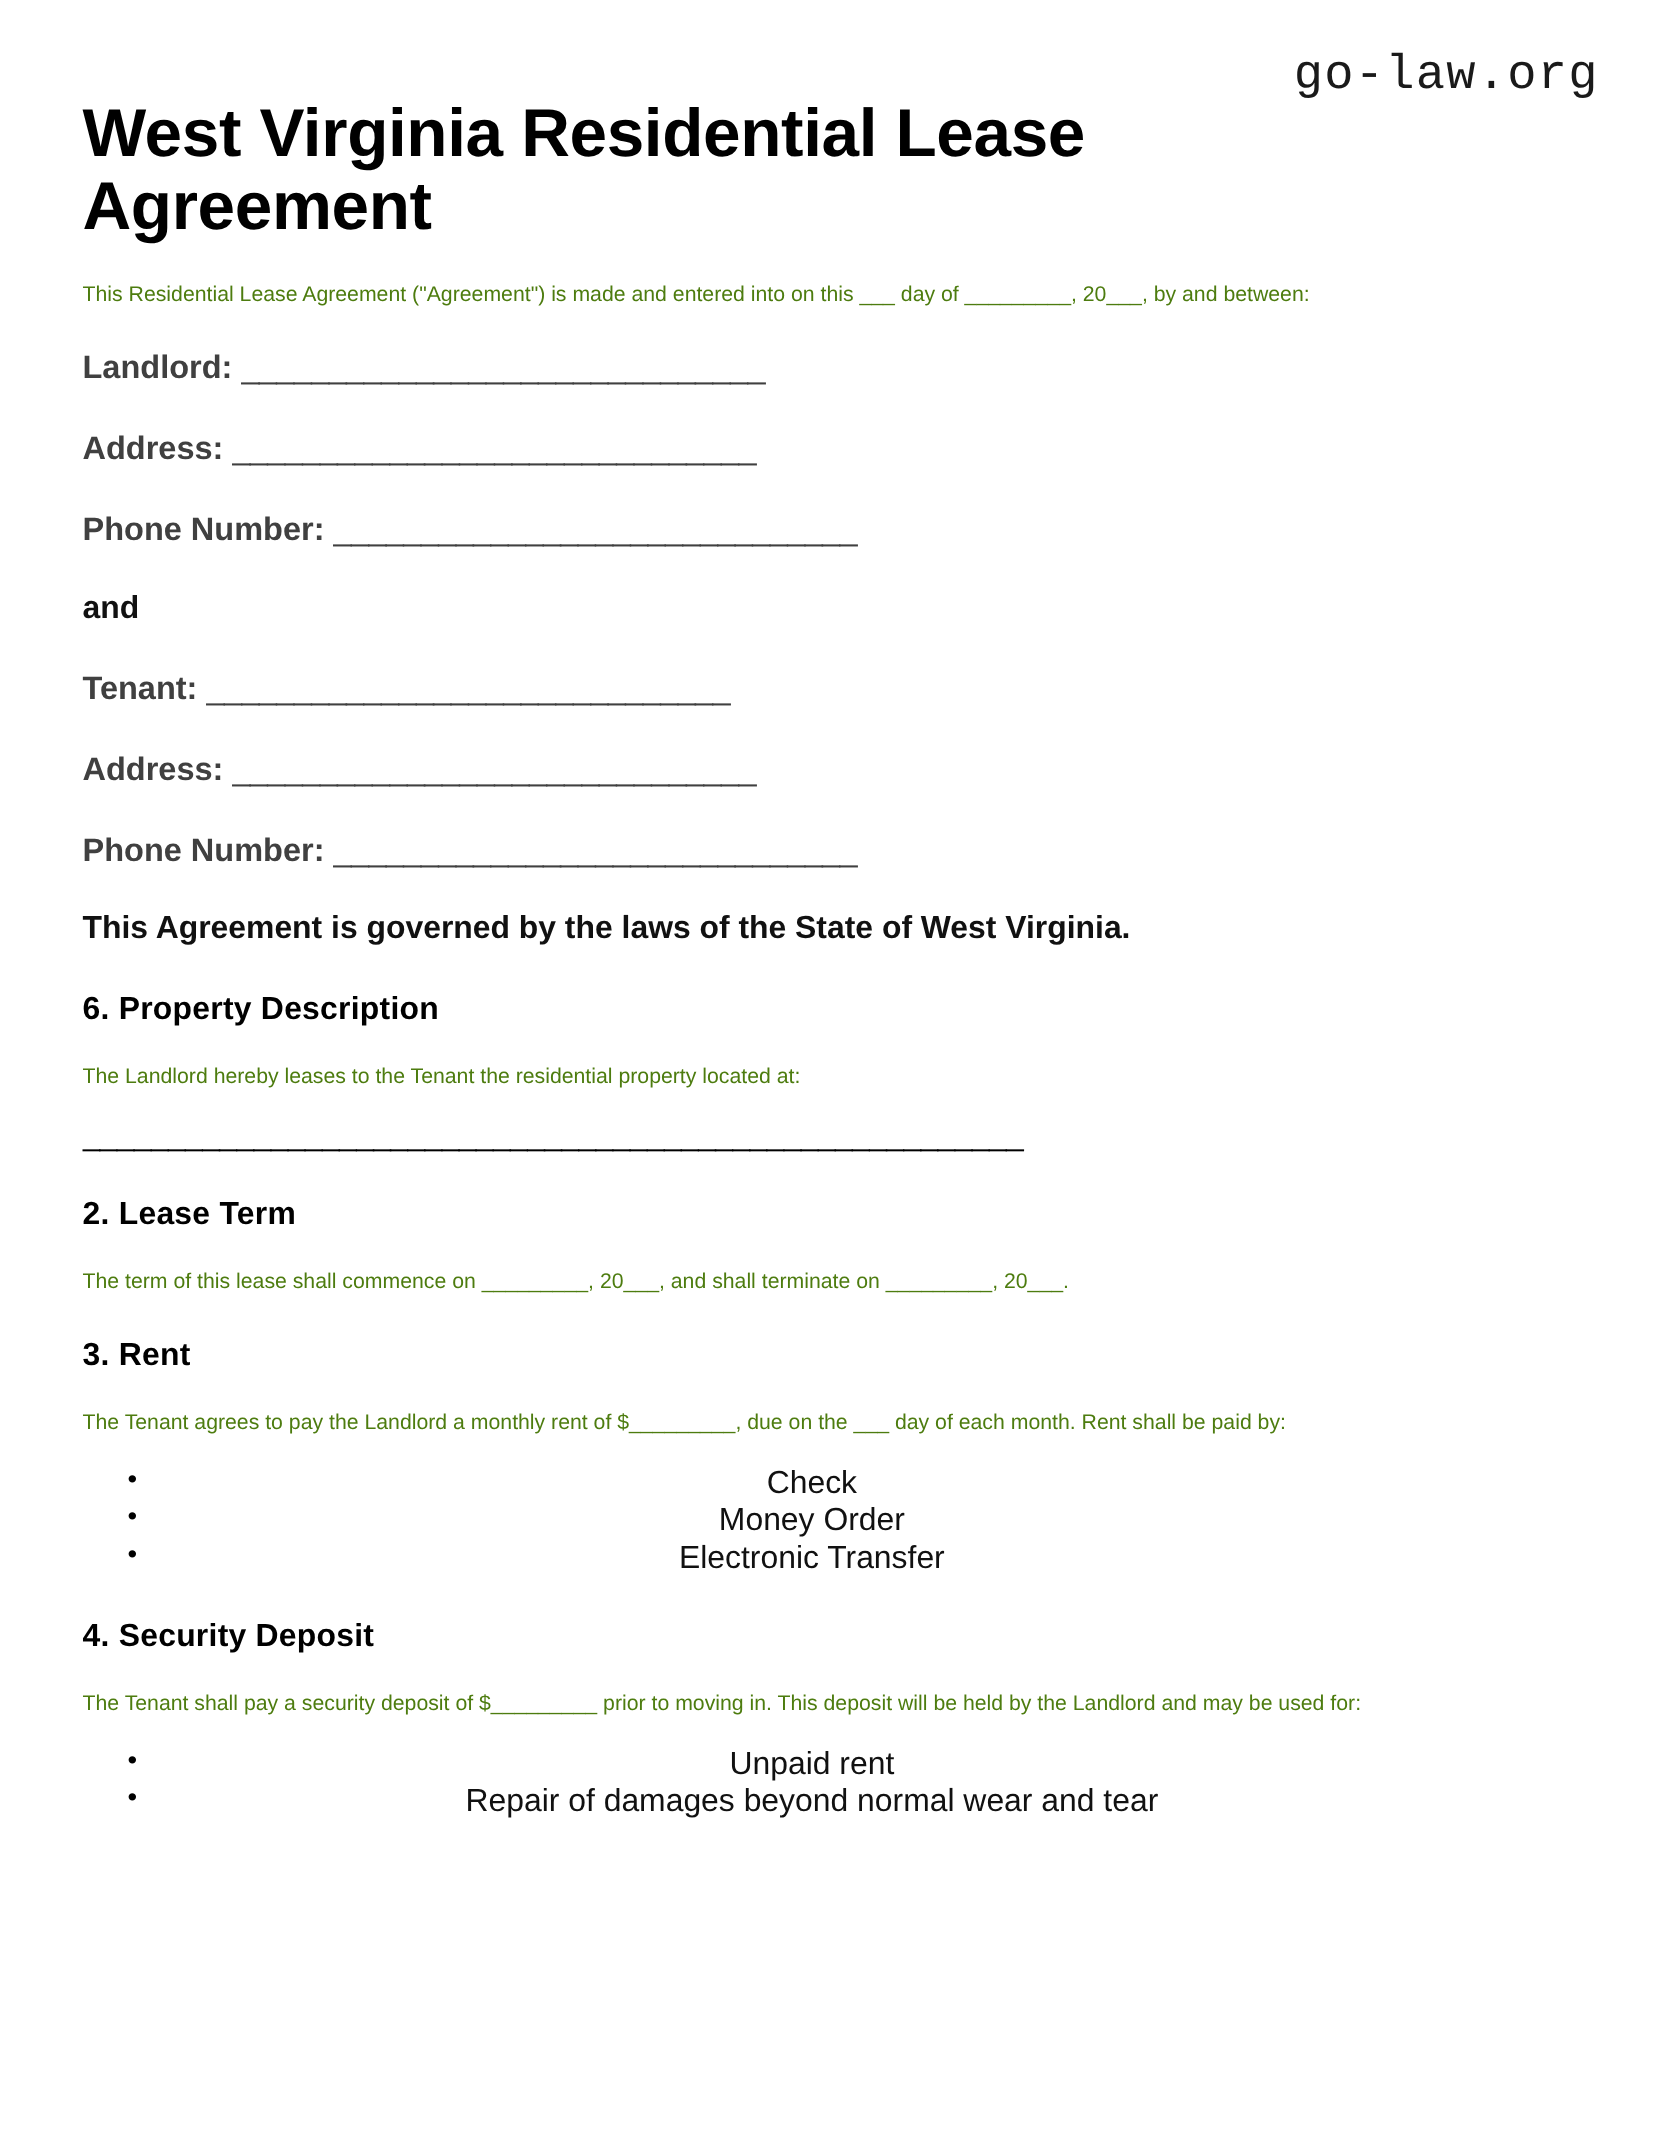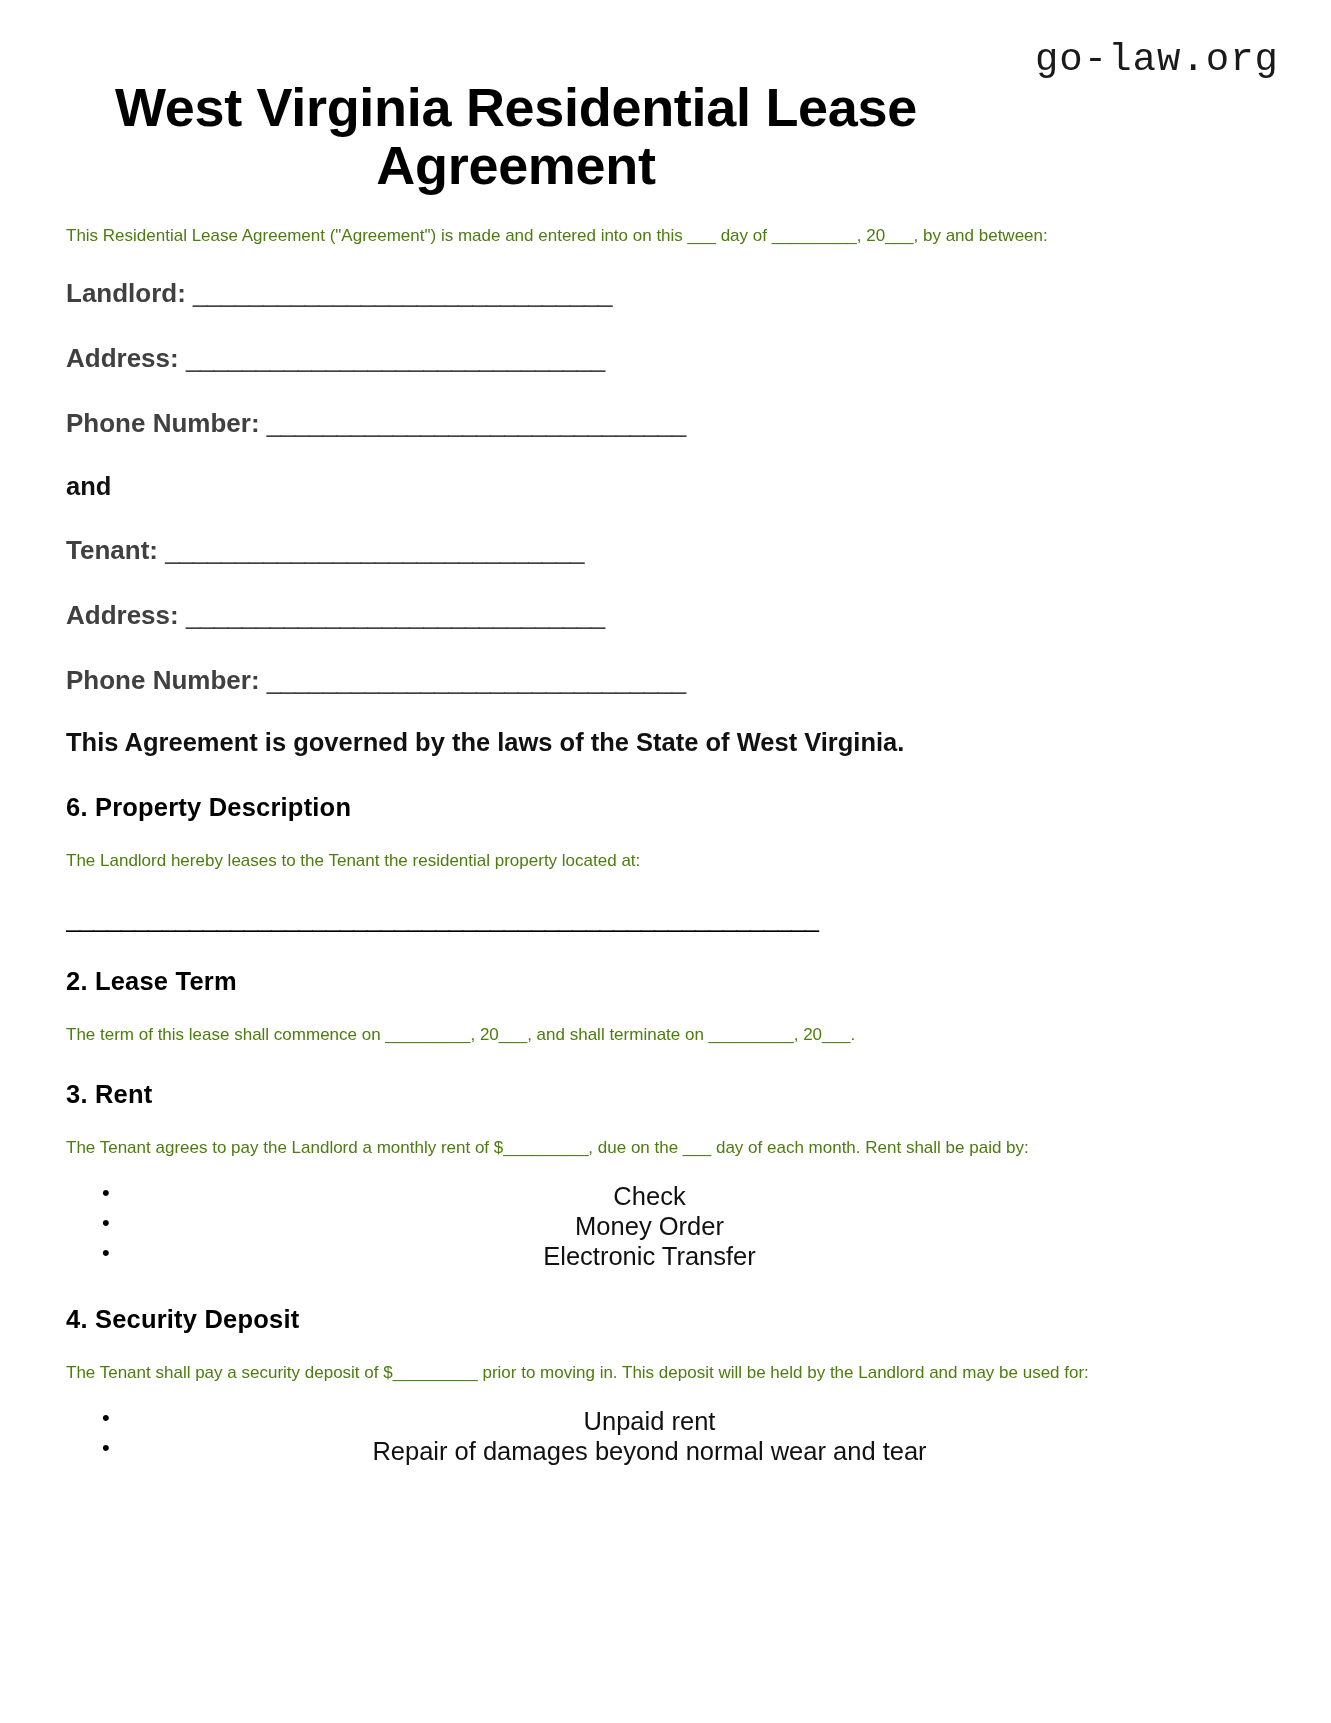--- a/index.html
+++ b/index.html
@@ -36,21 +36,20 @@
   }
   h1.doc-title {
     font-family: "Liberation Sans Narrow", "Liberation Sans", "DejaVu Sans Condensed", sans-serif;
     font-size: 54px;
     font-weight: bold;
     line-height: 1.08;
     margin: 0 0 0 0;
     letter-spacing: -0.3px;
     color: #000;
     max-width: 900px;
-    text-align: center;
   }
   p.body {
     font-size: 17px;
     line-height: 1.28;
     margin: 30px 0 0 0;
     color: #4d7c0f;
     font-weight: normal;
   }
   p.body.tight {
     margin-top: 28px;
@@ -77,21 +76,21 @@
   h2.section {
     font-family: "Liberation Sans Narrow", "Liberation Sans", "DejaVu Sans Condensed", sans-serif;
     font-size: 25.5px;
     font-weight: bold;
     margin: 34px 0 0 0;
     letter-spacing: 0.2px;
     color: #000;
   }
   .long-blank {
     font-size: 25.5px;
-    margin: 32px 0 0 0;
+    margin: 22px 0 0 0;
     letter-spacing: -0.5px;
     color: #000;
     white-space: nowrap;
     overflow: hidden;
   }
   ul.bullets {
     margin: 22px 0 0 0;
     padding-left: 62px;
     list-style: none;
     text-align: center;

